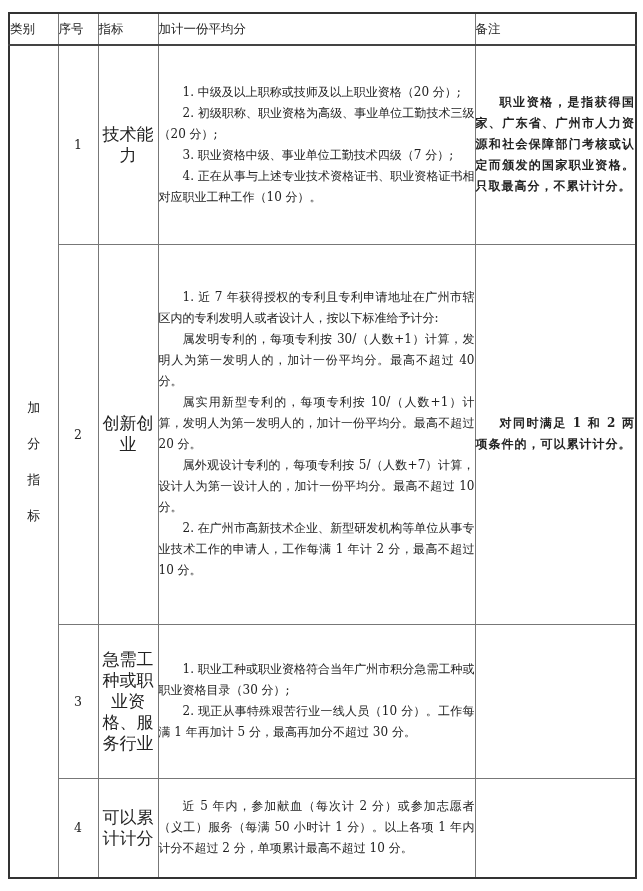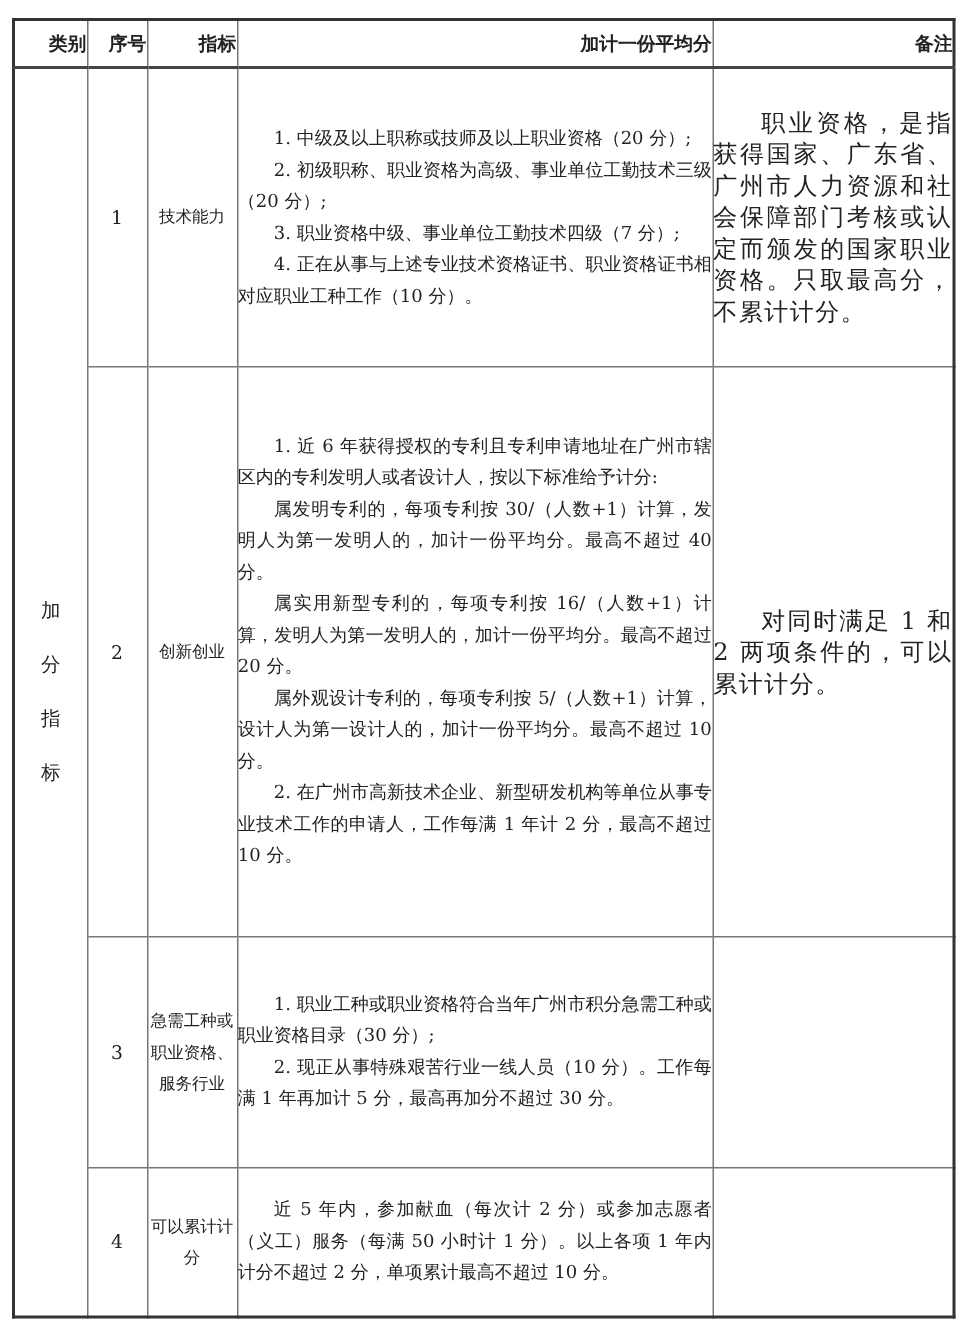--- a/index.html
+++ b/index.html
@@ -8,30 +8,30 @@
   table.main {
     position: absolute; left: 8px; top: 12px;
     width: 627px; border-collapse: collapse; table-layout: fixed;
     border: 2px solid #333;
   }
   table.main th, table.main td {
     border: 1px solid #777; padding: 0; vertical-align: middle;
   }
   table.main thead th {
     height: 30px; font-family: "DejaVu Sans", "Liberation Sans", sans-serif;
-    font-weight: bold; font-size: 12.5px; text-align: right;
+    font-weight: normal; font-size: 12.5px; text-align: left;
     border-bottom: 2px solid #444;
   }
   td.cat { text-align: center; font-size: 13px; line-height: 36px; }
   td.cat span { display: block; }
   td.num { text-align: center; font-size: 12.5px; }
-  td.ind { text-align: center; font-size: 11px; line-height: 21px; padding: 0 1px; }
+  td.ind { text-align: center; font-size: 17px; line-height: 21px; padding: 0 1px; }
   td.content { padding: 6px 10px 6px 10px; font-size: 12px; line-height: 21px; text-align: justify; }
   td.content p { margin: 0; text-indent: 2em; }
-  td.note { padding: 6px 10px; font-size: 16px; line-height: 21px; text-align: justify; letter-spacing: 1px; }
+  td.note { padding: 6px 10px; font-size: 12px; line-height: 21px; text-align: justify; letter-spacing: 1px; font-weight: bold; }
   td.note p { margin: 0; text-indent: 2em; }
   tr.r1 { height: 199px; }
   tr.r2 { height: 380px; }
   tr.r3 { height: 154px; }
   tr.r4 { height: 100px; }
 </style>
 </head>
 <body>
 
 <table class="main">
@@ -68,24 +68,24 @@
         <p>4. 正在从事与上述专业技术资格证书、职业资格证书相对应职业工种工作（10 分）。</p>
       </td>
       <td class="note">
         <p>职业资格，是指获得国家、广东省、广州市人力资源和社会保障部门考核或认定而颁发的国家职业资格。只取最高分，不累计计分。</p>
       </td>
     </tr>
     <tr class="r2">
       <td class="num">2</td>
       <td class="ind">创新创业</td>
       <td class="content">
-        <p>1. 近 6 年获得授权的专利且专利申请地址在广州市辖区内的专利发明人或者设计人，按以下标准给予计分:</p>
+        <p>1. 近 7 年获得授权的专利且专利申请地址在广州市辖区内的专利发明人或者设计人，按以下标准给予计分:</p>
         <p>属发明专利的，每项专利按 30/（人数+1）计算，发明人为第一发明人的，加计一份平均分。最高不超过 40 分。</p>
-        <p>属实用新型专利的，每项专利按 16/（人数+1）计算，发明人为第一发明人的，加计一份平均分。最高不超过 20 分。</p>
-        <p>属外观设计专利的，每项专利按 5/（人数+1）计算，设计人为第一设计人的，加计一份平均分。最高不超过 10 分。</p>
+        <p>属实用新型专利的，每项专利按 10/（人数+1）计算，发明人为第一发明人的，加计一份平均分。最高不超过 20 分。</p>
+        <p>属外观设计专利的，每项专利按 5/（人数+7）计算，设计人为第一设计人的，加计一份平均分。最高不超过 10 分。</p>
         <p>2. 在广州市高新技术企业、新型研发机构等单位从事专业技术工作的申请人，工作每满 1 年计 2 分，最高不超过 10 分。</p>
       </td>
       <td class="note">
         <p>对同时满足 1 和 2 两项条件的，可以累计计分。</p>
       </td>
     </tr>
     <tr class="r3">
       <td class="num">3</td>
       <td class="ind">急需工种或职业资格、服务行业</td>
       <td class="content">

